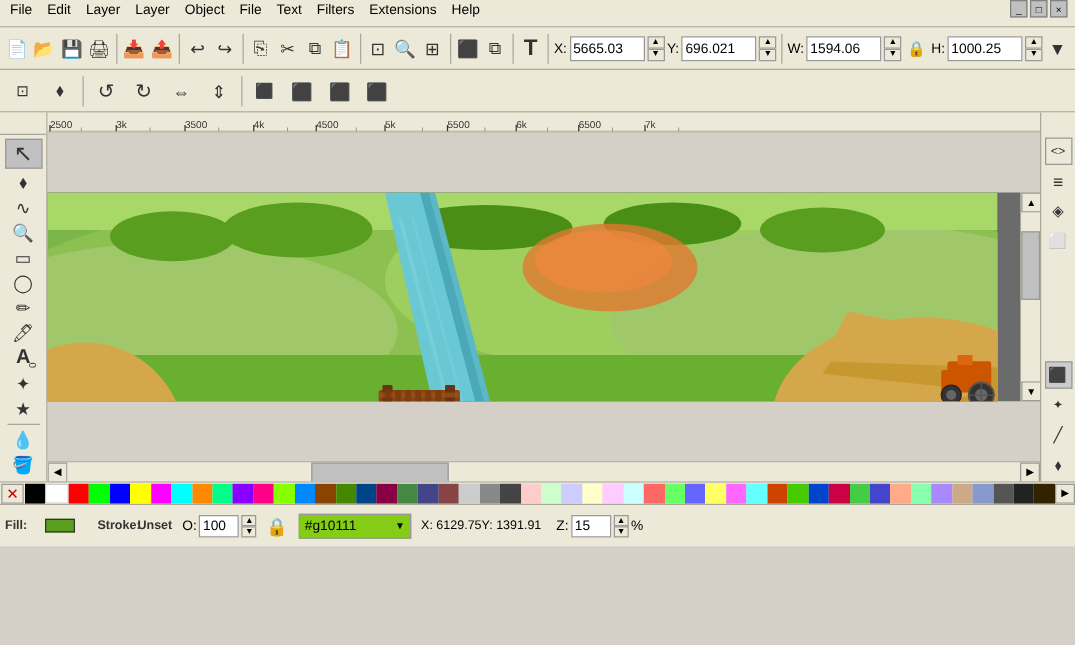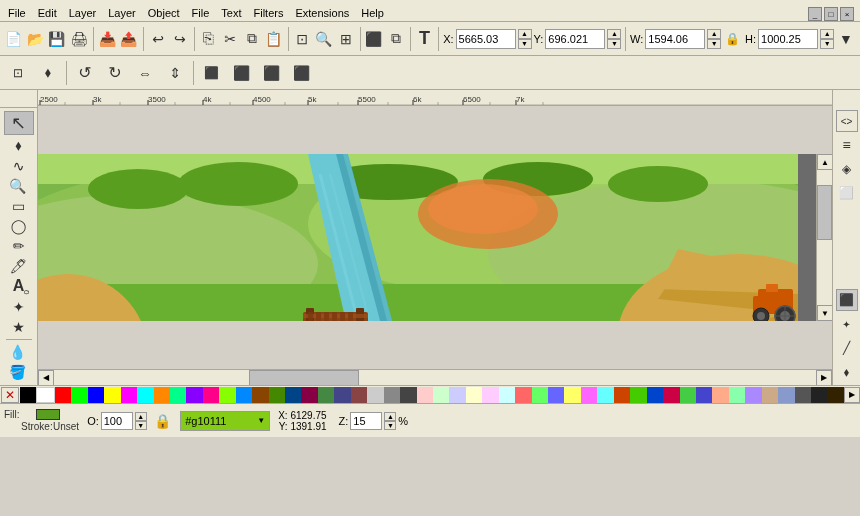--- a/index.html
+++ b/index.html
@@ -28,21 +28,21 @@
     .palette-x { width: 18px; height: 16px; display: flex; align-items: center; justify-content: center; cursor: pointer; font-size: 12px; color: #c00; border: 1px solid #999; margin: 1px; flex-shrink: 0; }
     .palette-colors { display: flex; flex: 1; height: 16px; }
     .color-swatch { flex: 1; height: 16px; cursor: pointer; min-width: 8px; }
 
     
     .status-bar { display: flex; align-items: center; height: 34px; background: #ece9d8; border-top: 1px solid #aca899; padding: 0 4px; gap: 4px; }
   </style>
 </head>
 <body>
 
-<div style="display:flex;align-items:flex-end;background:#ece9d8;height:22px;border-bottom:1px solid #aca899;padding:0 2px;">
+<div style="display:flex;align-items:flex-start;background:#ece9d8;height:22px;border-bottom:1px solid #aca899;padding:0 2px;">
   <span class="menu-item">File</span>
   <span class="menu-item">Edit</span>
   <span class="menu-item">Layer</span>
   <span class="menu-item">Layer</span>
   <span class="menu-item">Object</span>
   <span class="menu-item">File</span>
   <span class="menu-item">Text</span>
   <span class="menu-item">Filters</span>
   <span class="menu-item">Extensions</span>
   <span class="menu-item">Help</span>
@@ -434,21 +434,21 @@
     <div class="color-swatch" style="background:#8899cc;"></div>
     <div class="color-swatch" style="background:#555555;"></div>
     <div class="color-swatch" style="background:#222222;"></div>
     <div class="color-swatch" style="background:#332200;"></div>
   </div>
   <div style="width:16px;height:16px;background:#ece9d8;border:1px solid #999;display:flex;align-items:center;justify-content:center;font-size:8px;cursor:pointer;flex-shrink:0;">▶</div>
 </div>
 
 <div class="status-bar">
 
-  <div style="display:flex;flex-direction:column;gap:1px;margin-right:4px;">
+  <div style="display:flex;flex-direction:row;gap:1px;margin-right:4px;font-weight:bold;">
     <div style="display:flex;align-items:center;gap:2px;font-size:10px;">
       <span style="width:30px;color:#333;">Fill:</span>
       <div style="width:24px;height:11px;background:#5a9e20;border:1px solid #333;cursor:pointer;"></div>
     </div>
     <div style="display:flex;align-items:center;gap:2px;font-size:10px;">
       <span style="width:30px;color:#333;margin-left:17px;">Stroke:</span>
       <span style="font-size:10px;color:#333;cursor:pointer;">Unset</span>
     </div>
   </div>
 
@@ -464,21 +464,21 @@
   <span style="font-size:14px;cursor:pointer;color:#333;margin-right:4px;">🔒</span>
 
   <div style="display:flex;align-items:center;gap:2px;margin-right:4px;">
     <div style="min-width:90px;height:20px;border:1px solid #999;background:#84cc16;font-size:11px;padding:0 4px;display:flex;align-items:center;justify-content:space-between;cursor:pointer;">
       <span>#g10111</span>
       <span style="font-size:8px;">▼</span>
     </div>
   </div>
 
 
-  <div style="display:flex;flex-direction:column;font-size:10px;color:#000;margin-right:8px;text-align:right;">
+  <div style="display:flex;flex-direction:row;font-size:10px;color:#000;margin-right:8px;text-align:right;">
     <span>X: 6129.75</span>
     <span>Y: 1391.91</span>
   </div>
 
   <div style="display:flex;align-items:center;gap:2px;font-size:11px;">
     <span>Z:</span>
     <input type="text" value="15" style="width: 32px; height: 18px; border: 1px solid rgb(153, 153, 153); font-size: 11px; padding: 0px 2px;">
     <div style="display:flex;flex-direction:column;">
       <div style="width:12px;height:9px;background:#ece9d8;border:1px solid #999;font-size:7px;display:flex;align-items:center;justify-content:center;cursor:pointer;">▲</div>
       <div style="width:12px;height:9px;background:#ece9d8;border:1px solid #999;font-size:7px;display:flex;align-items:center;justify-content:center;cursor:pointer;">▼</div>

